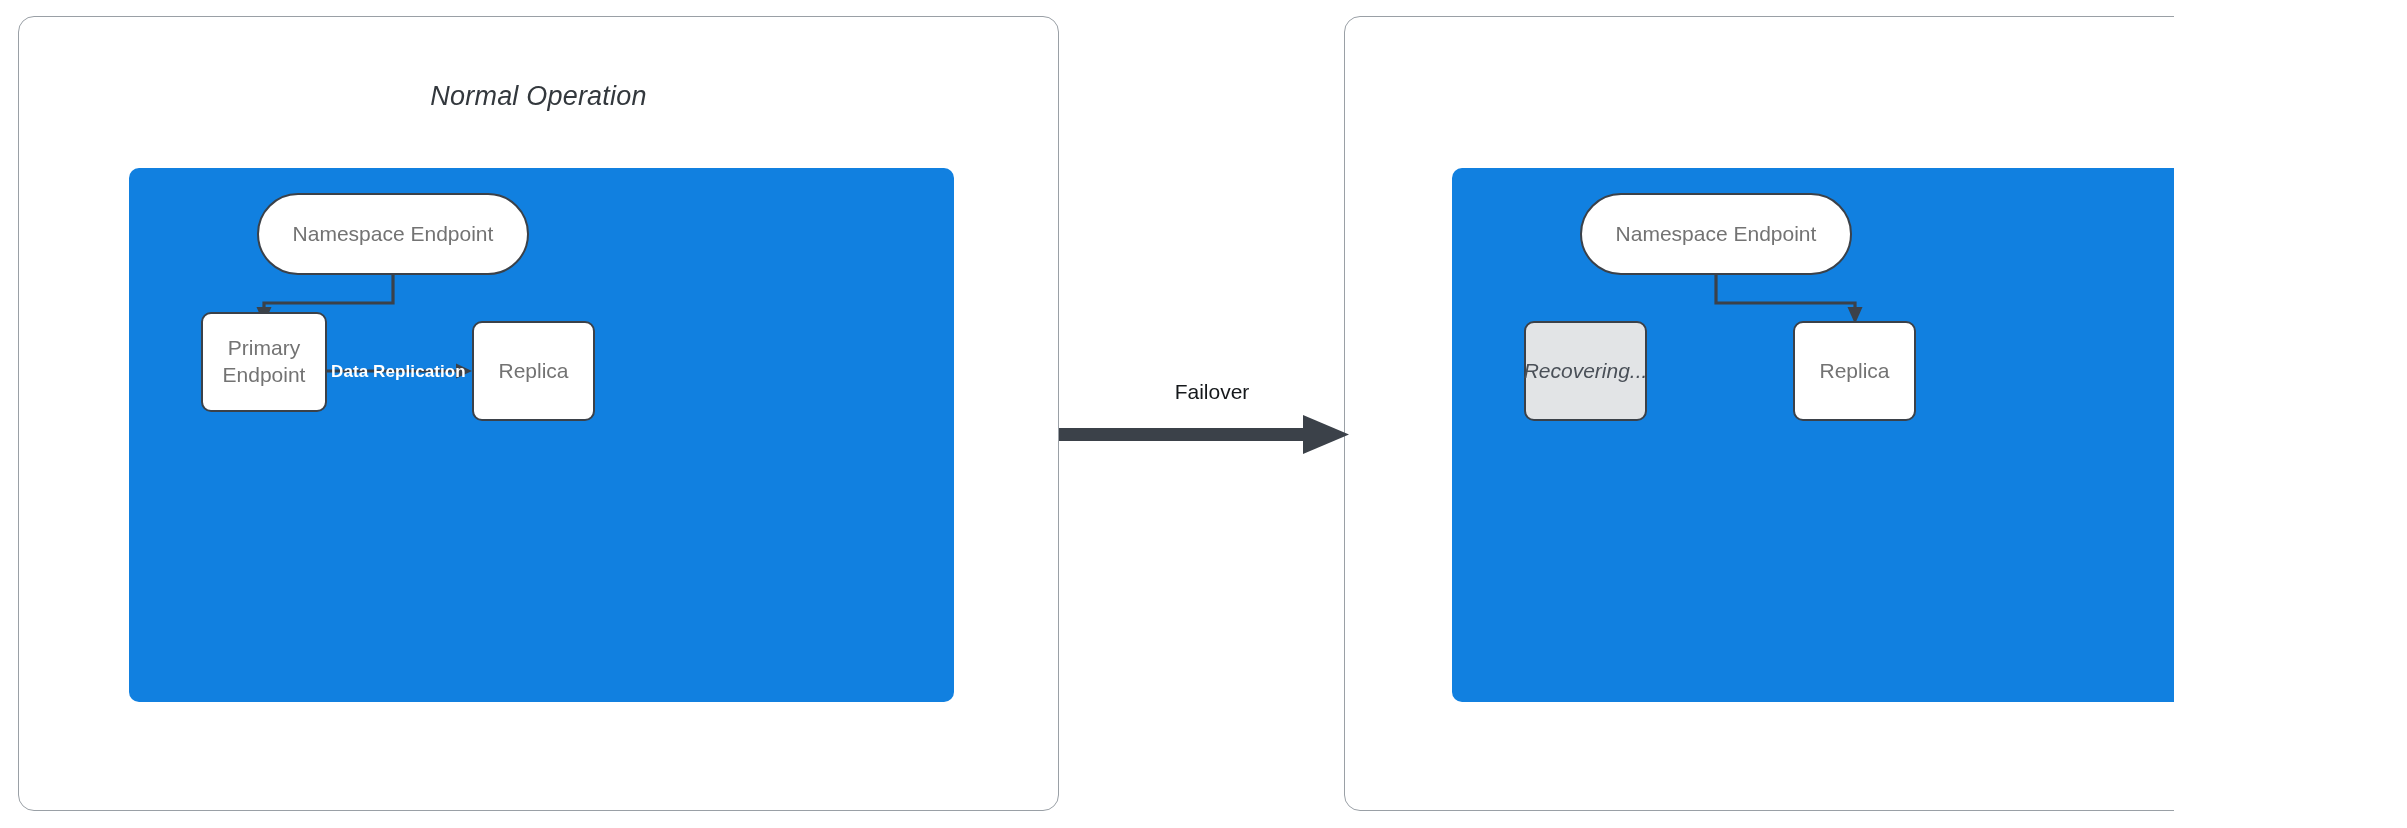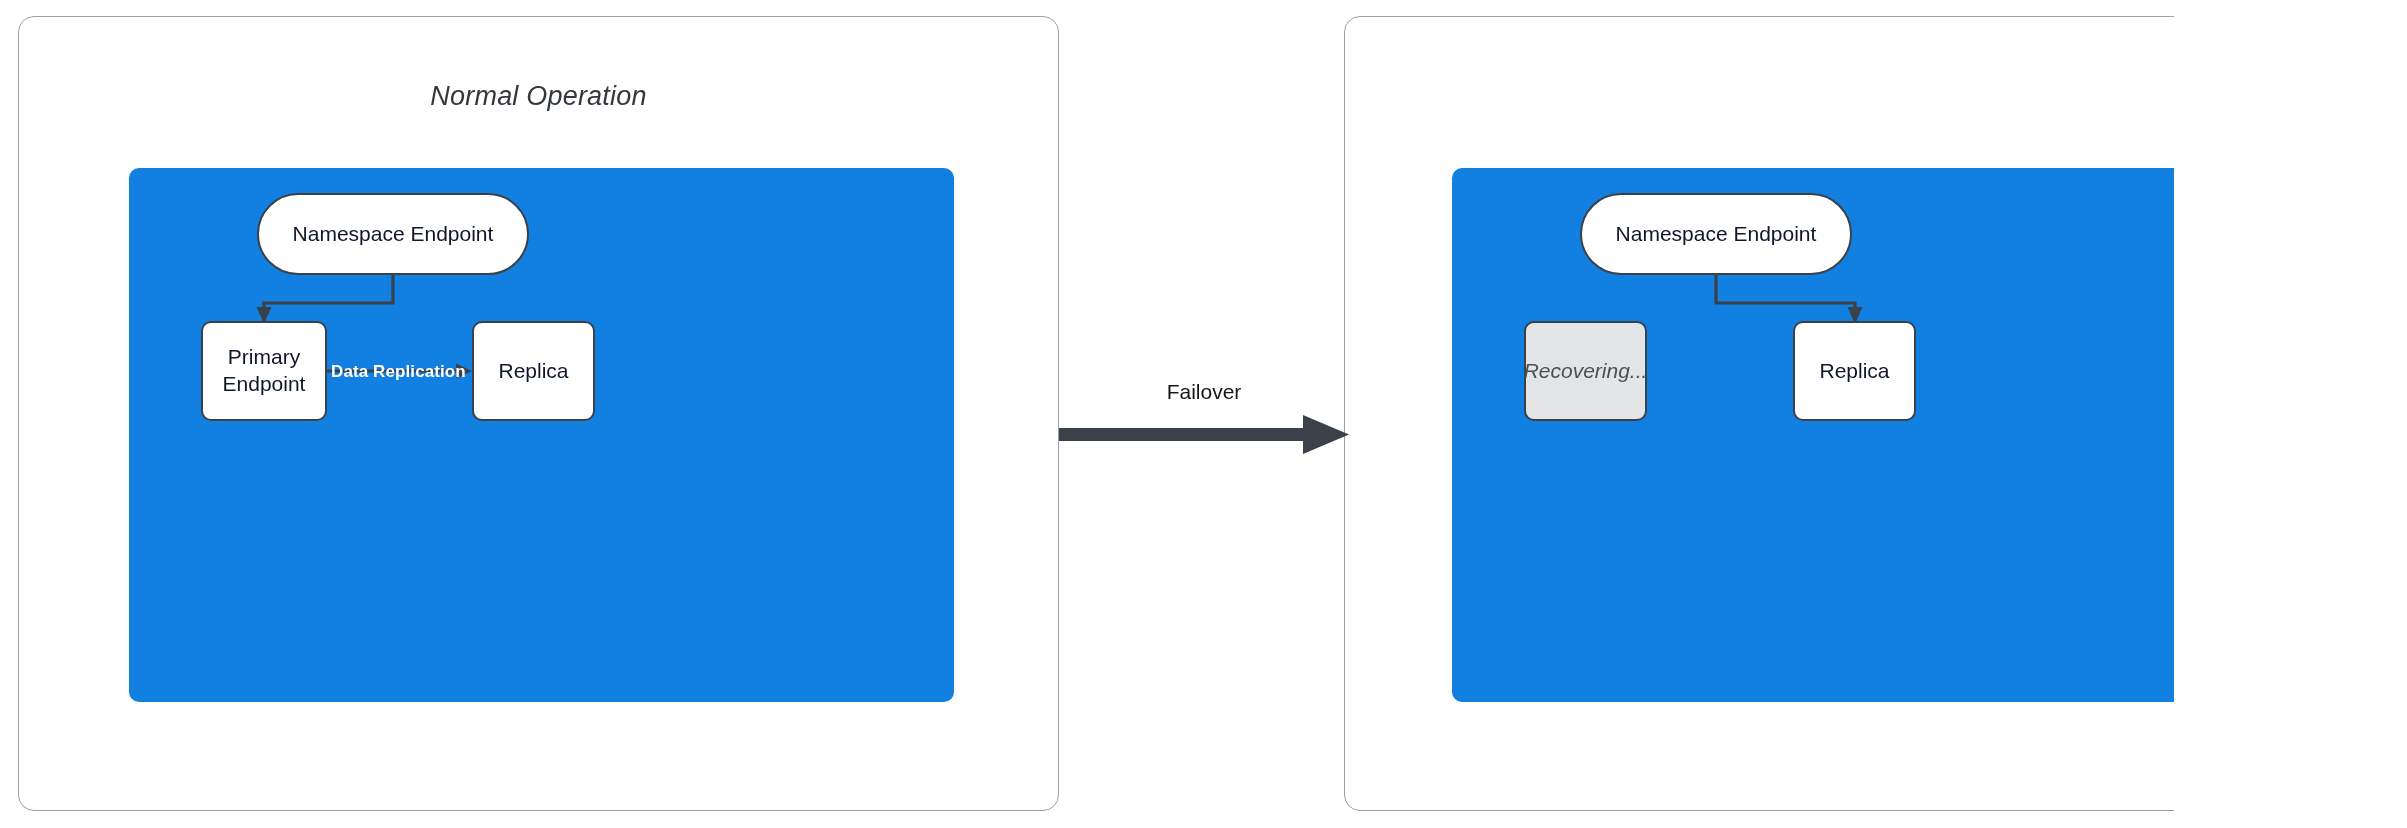--- a/index.html
+++ b/index.html
@@ -56,41 +56,41 @@
   
   .node {
     position: absolute;
     box-sizing: border-box;
     background: #ffffff;
     border: 2.2px solid #3b4149;
     display: flex;
     align-items: center;
     justify-content: center;
     text-align: center;
-    color: #0f172a;
+    color: #737373;
     font-size: 21px;
     line-height: 1.28;
     z-index: 4;
   }
   .node.pill {
     border-radius: 9999px;
   }
   .node.rect {
     border-radius: 10px;
   }
   .node.recovering {
     background: #e2e4e6;
     border-color: #3b4149;
     color: #4a5058;
     font-style: italic;
   }
 
   
   #n-endpoint-l  { left: 128px; top: 25px;  width: 272px; height: 82px; }
-  #n-primary-l   { left: 72px;  top: 153px; width: 126px; height: 100px; text-align: center; }
+  #n-primary-l   { left: 72px;  top: 144px; width: 126px; height: 100px; text-align: center; }
   #n-replica-l   { left: 343px; top: 153px; width: 123px; height: 100px; }
 
   #n-endpoint-r  { left: 128px; top: 25px;  width: 272px; height: 82px; }
   #n-recovering-r{ left: 72px;  top: 153px; width: 123px; height: 100px; }
   #n-replica-r   { left: 341px; top: 153px; width: 123px; height: 100px; }
 
   
   .conn-svg {
     position: absolute;
     left: 0; top: 0;
@@ -125,21 +125,21 @@
     position: absolute;
     left: 1059px;
     top: 380px;
     width: 290px;
     height: 120px;
     z-index: 6;
   }
   #failover-label {
     position: absolute;
     top: 0px;
-    left: 0;
+    left: 8px;
     width: 100%;
     text-align: center;
     font-size: 21px;
     color: #15181b;
     white-space: nowrap;
   }
   #failover-arrow-svg {
     position: absolute;
     left: 0;
     top: 34px;

